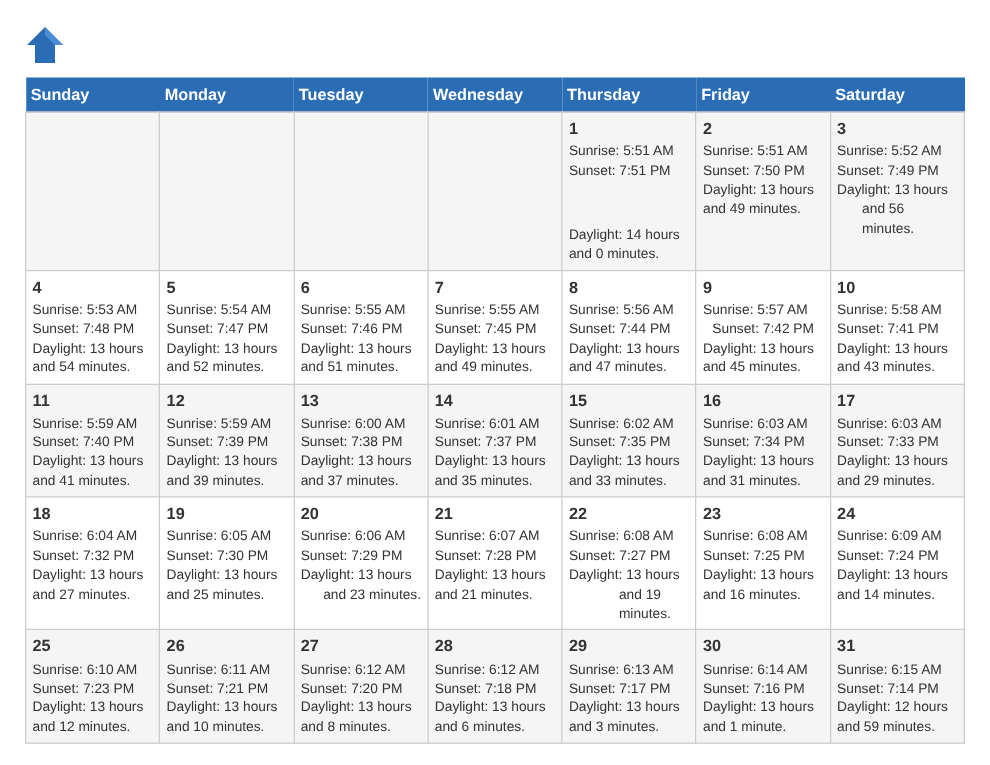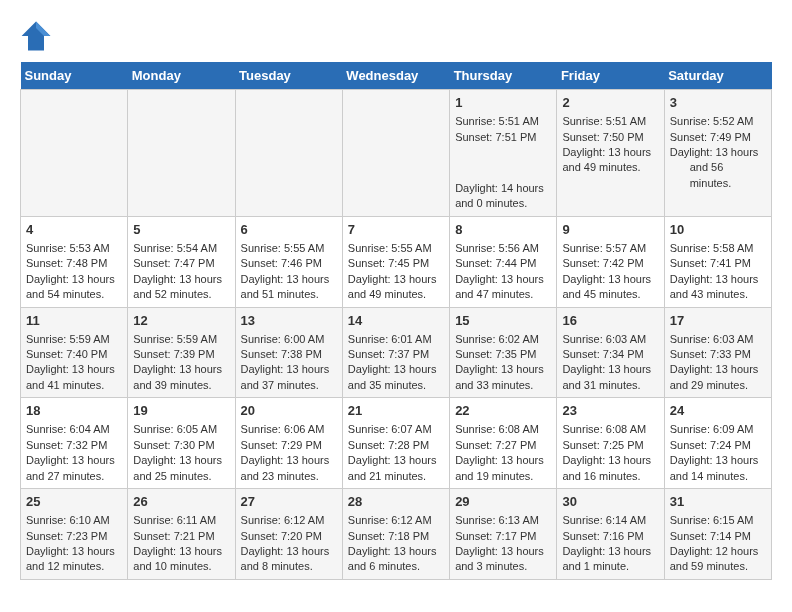--- a/index.html
+++ b/index.html
@@ -183,21 +183,21 @@
         <td>
           <span class="day-number">8</span>
           <span style="display: block;">Sunrise: 5:56 AM</span>
           <span style="display: block;">Sunset: 7:44 PM</span>
           <span style="display: block;">Daylight: 13 hours</span>
           <span style="display: block;">and 47 minutes.</span>
         </td>
         <td>
           <span class="day-number">9</span>
           <span style="display: block;">Sunrise: 5:57 AM</span>
-          <span style="display: block;">Sunset: 7:42 PM</span>
+          <span style="display: block; text-align: center;">Sunset: 7:42 PM</span>
           <span style="display: block;">Daylight: 13 hours</span>
           <span style="display: block;">and 45 minutes.</span>
         </td>
         <td>
           <span class="day-number">10</span>
           <span style="display: block;">Sunrise: 5:58 AM</span>
           <span style="display: block;">Sunset: 7:41 PM</span>
           <span style="display: block;">Daylight: 13 hours</span>
           <span style="display: block;">and 43 minutes.</span>
         </td>
@@ -266,35 +266,35 @@
           <span style="display: block;">Sunrise: 6:05 AM</span>
           <span style="display: block;">Sunset: 7:30 PM</span>
           <span style="display: block;">Daylight: 13 hours</span>
           <span style="display: block;">and 25 minutes.</span>
         </td>
         <td>
           <span class="day-number">20</span>
           <span style="display: block;">Sunrise: 6:06 AM</span>
           <span style="display: block;">Sunset: 7:29 PM</span>
           <span style="display: block;">Daylight: 13 hours</span>
-          <span style="display: block;">and 23 minutes.</span>
+          <span style="display: block; text-align: right;">and 23 minutes.</span>
         </td>
         <td>
           <span class="day-number">21</span>
           <span style="display: block;">Sunrise: 6:07 AM</span>
           <span style="display: block;">Sunset: 7:28 PM</span>
           <span style="display: block;">Daylight: 13 hours</span>
           <span style="display: block;">and 21 minutes.</span>
         </td>
         <td>
           <span class="day-number">22</span>
           <span style="display: block;">Sunrise: 6:08 AM</span>
           <span style="display: block;">Sunset: 7:27 PM</span>
           <span style="display: block;">Daylight: 13 hours</span>
-          <span style="display: block;">and 19 minutes.</span>
+          <span style="display: block; margin-left: 40px;">and 19 minutes.</span>
         </td>
         <td>
           <span class="day-number">23</span>
           <span style="display: block;">Sunrise: 6:08 AM</span>
           <span style="display: block;">Sunset: 7:25 PM</span>
           <span style="display: block;">Daylight: 13 hours</span>
           <span style="display: block;">and 16 minutes.</span>
         </td>
         <td>
           <span class="day-number">24</span>

